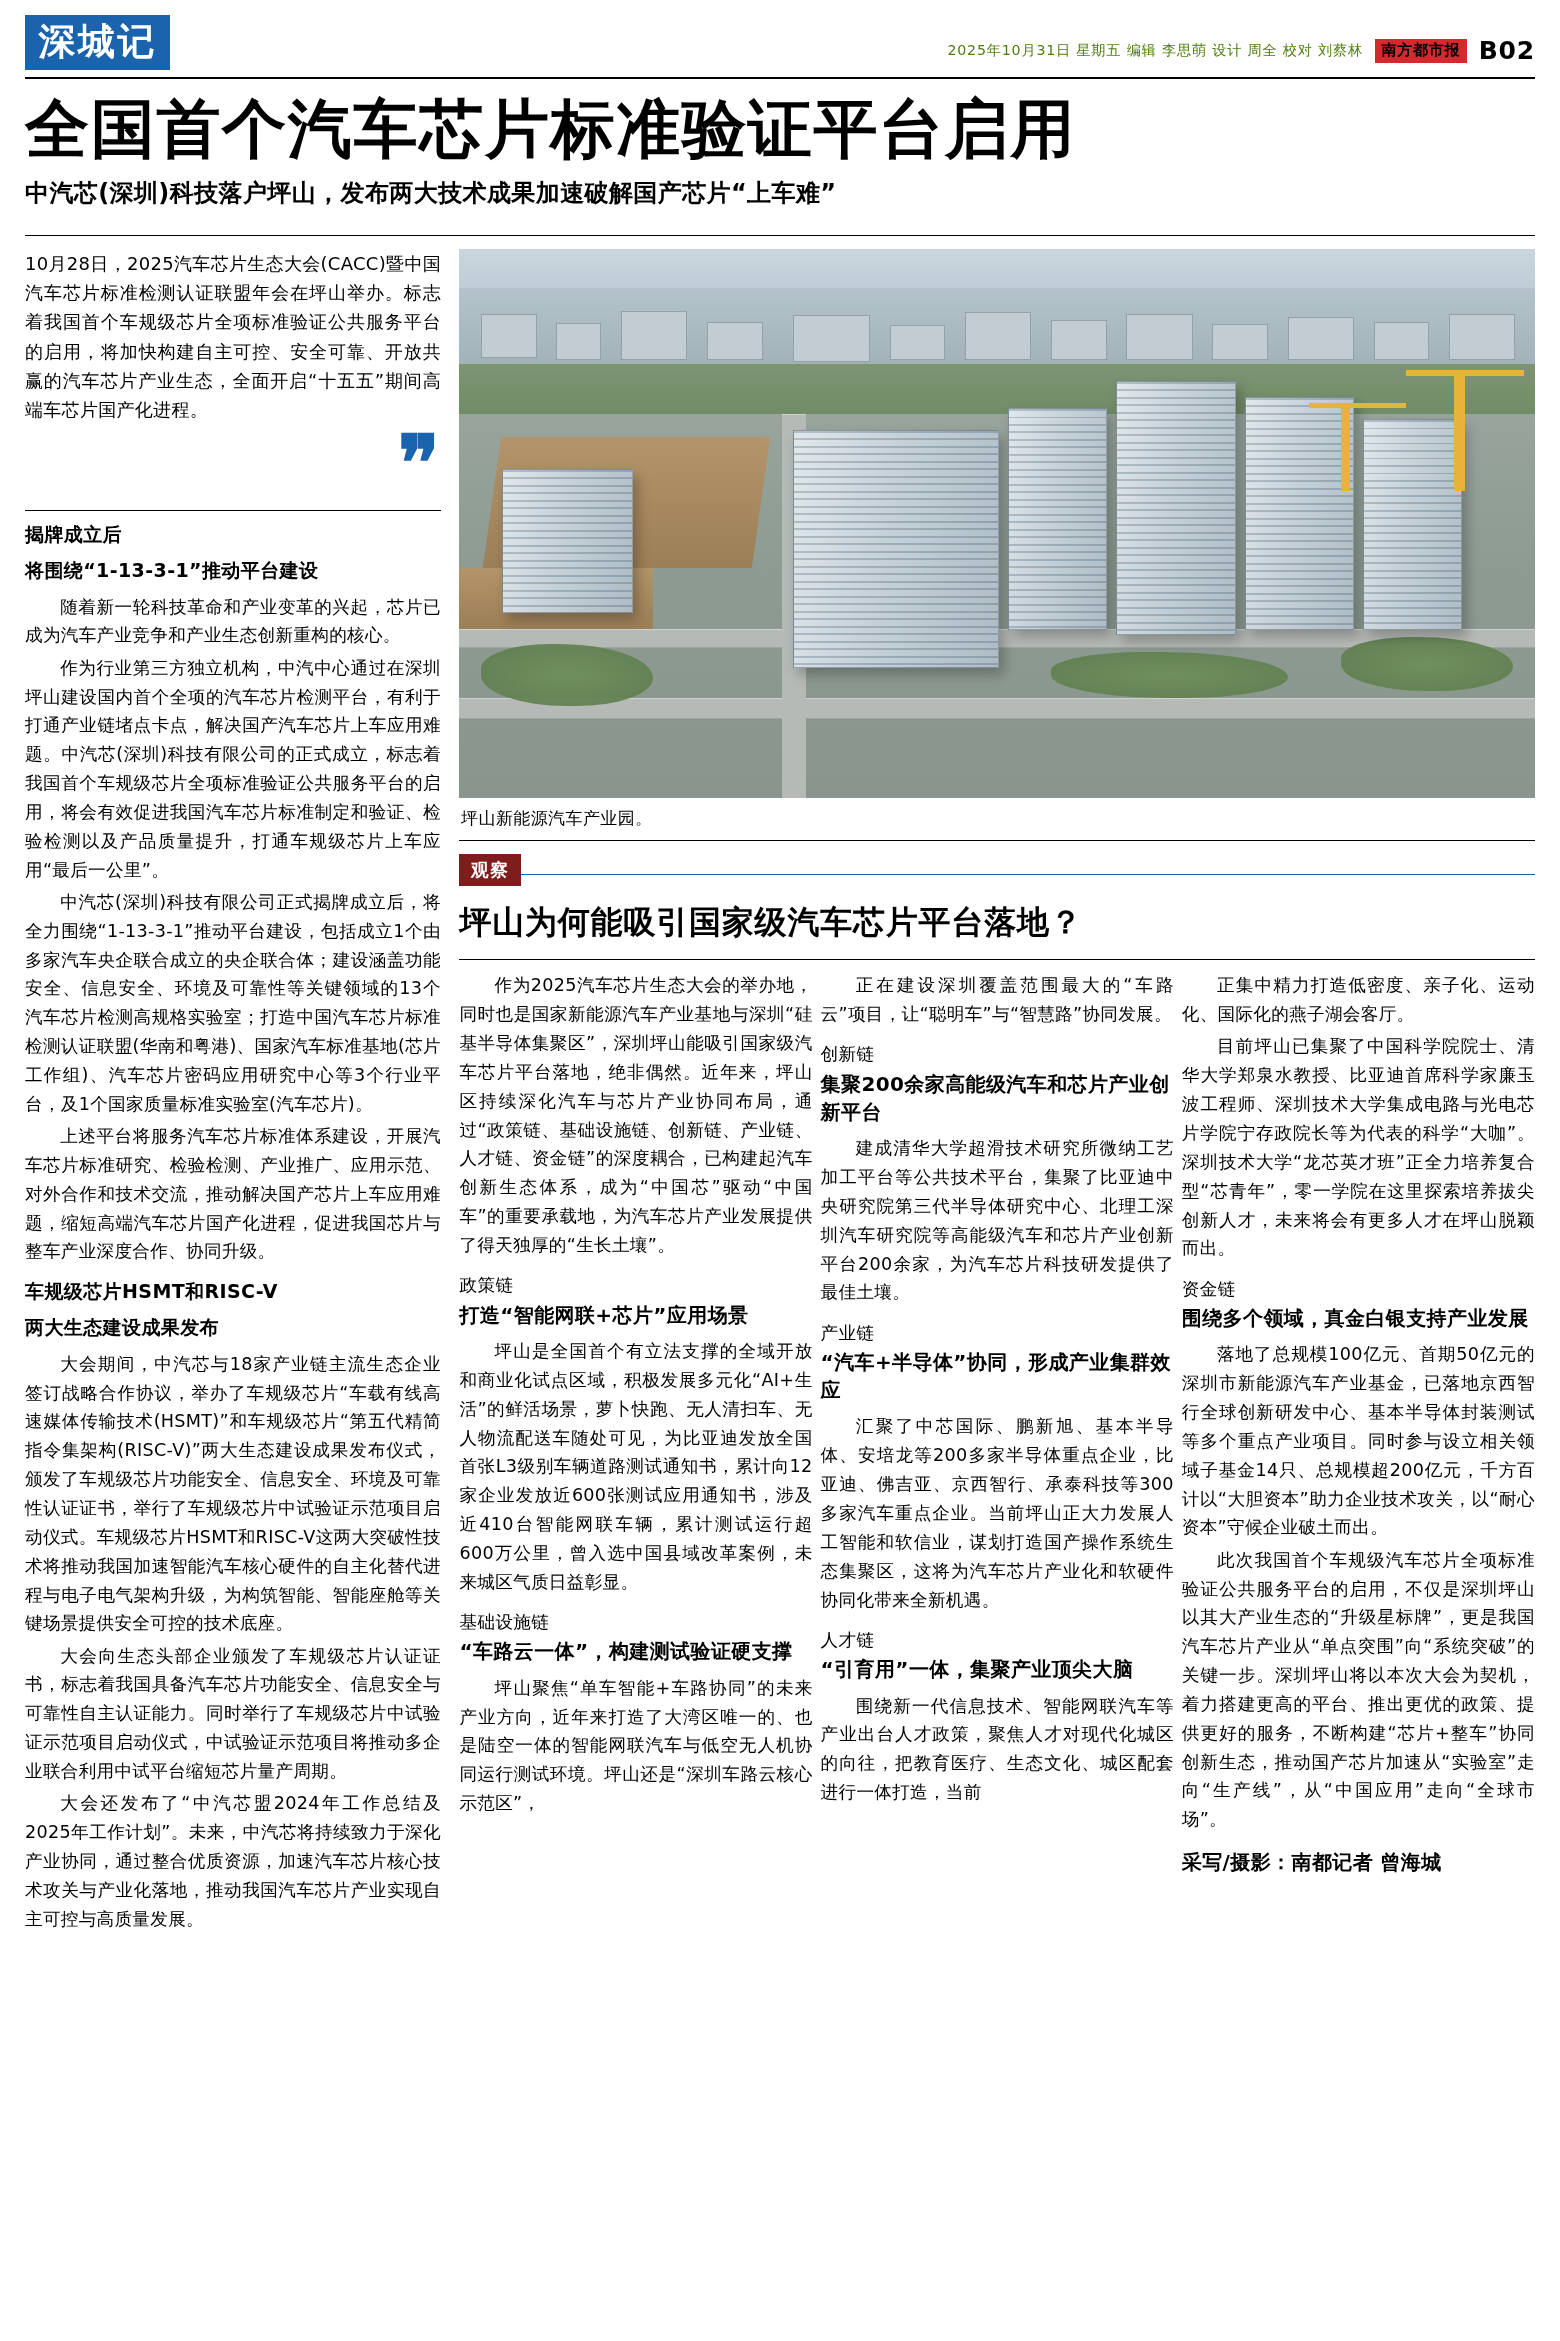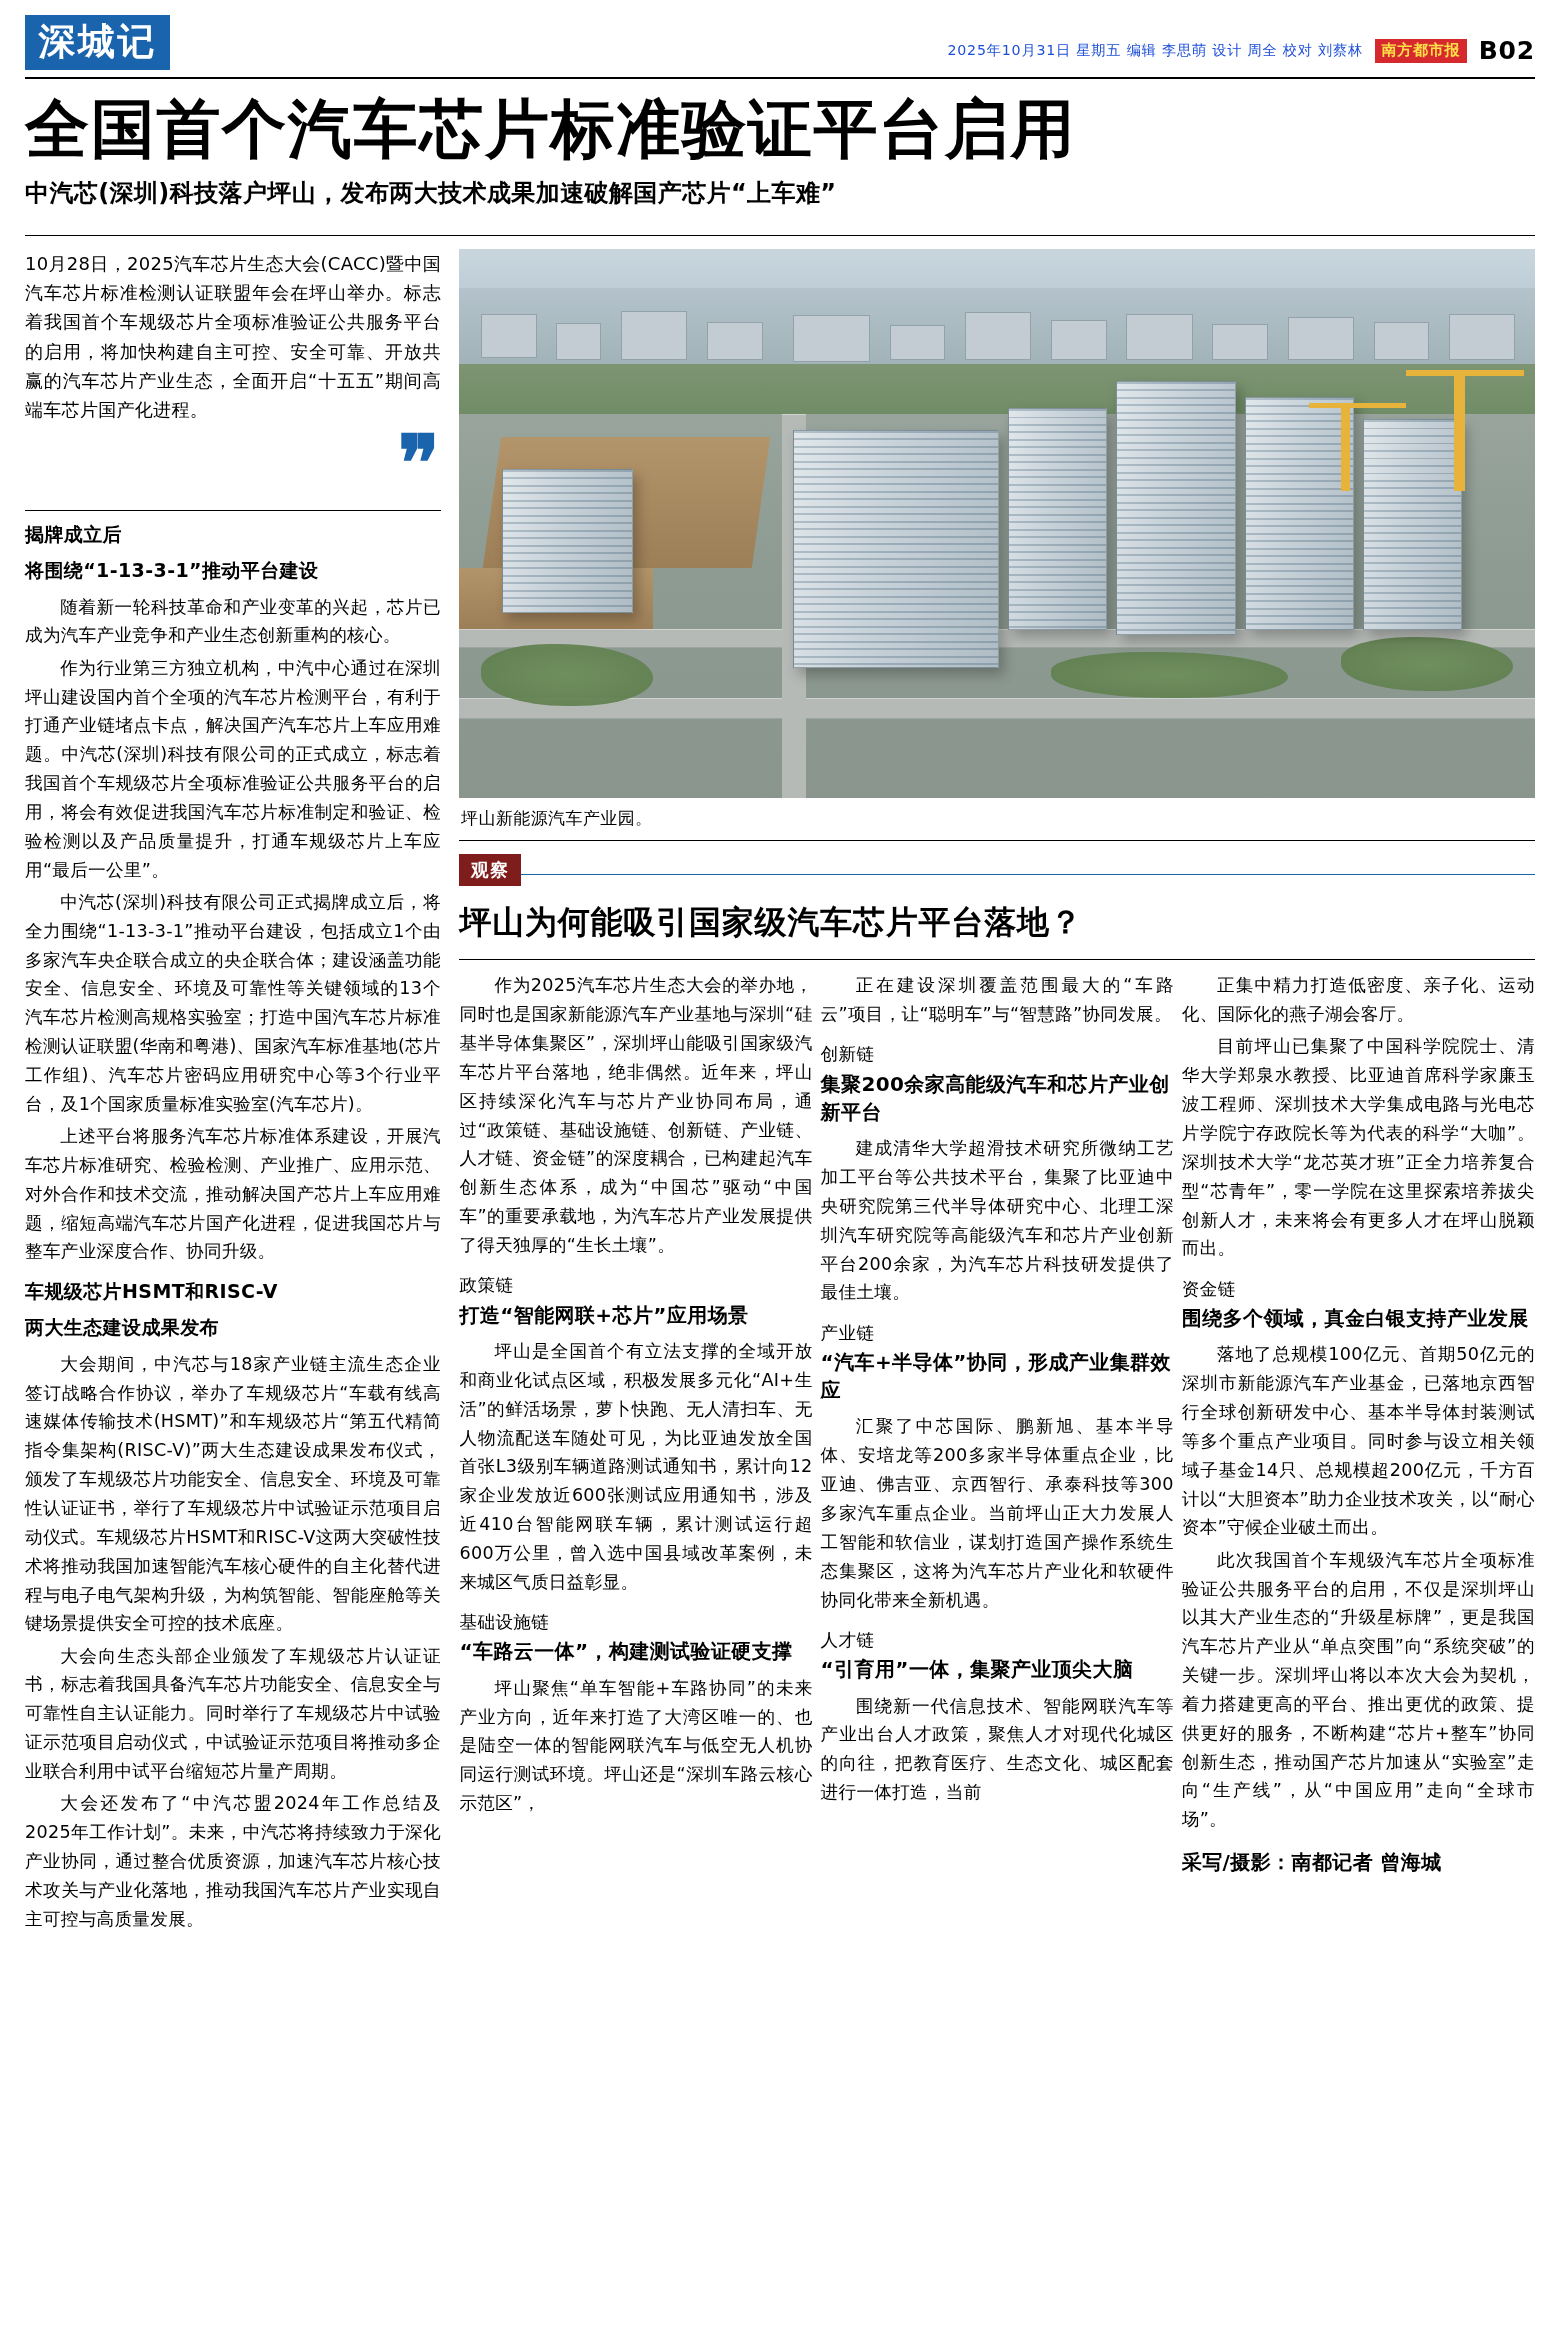--- a/index.html
+++ b/index.html
@@ -46,27 +46,27 @@
     position: relative;
   }
   .masthead-right {
     display: flex;
     align-items: center;
     gap: 11.7px;
     font-size: 14.2px;
     padding-bottom: 5px;
   }
   .masthead-meta {
-    color: #1d4ed8;
+    color: #4d7c0f;
     letter-spacing: 0.8px;
     font-size: 14.2px;
   }
   .paper-brand {
     background: #d6292e;
-    color: #fde047;
+    color: #000000;
     font-weight: bold;
     font-size: 15px;
     padding: 2.5px 6.7px;
     letter-spacing: 0.8px;
   }
   .page-number {
     font-weight: bold;
     font-size: 25px;
     letter-spacing: 0.8px;
   }

